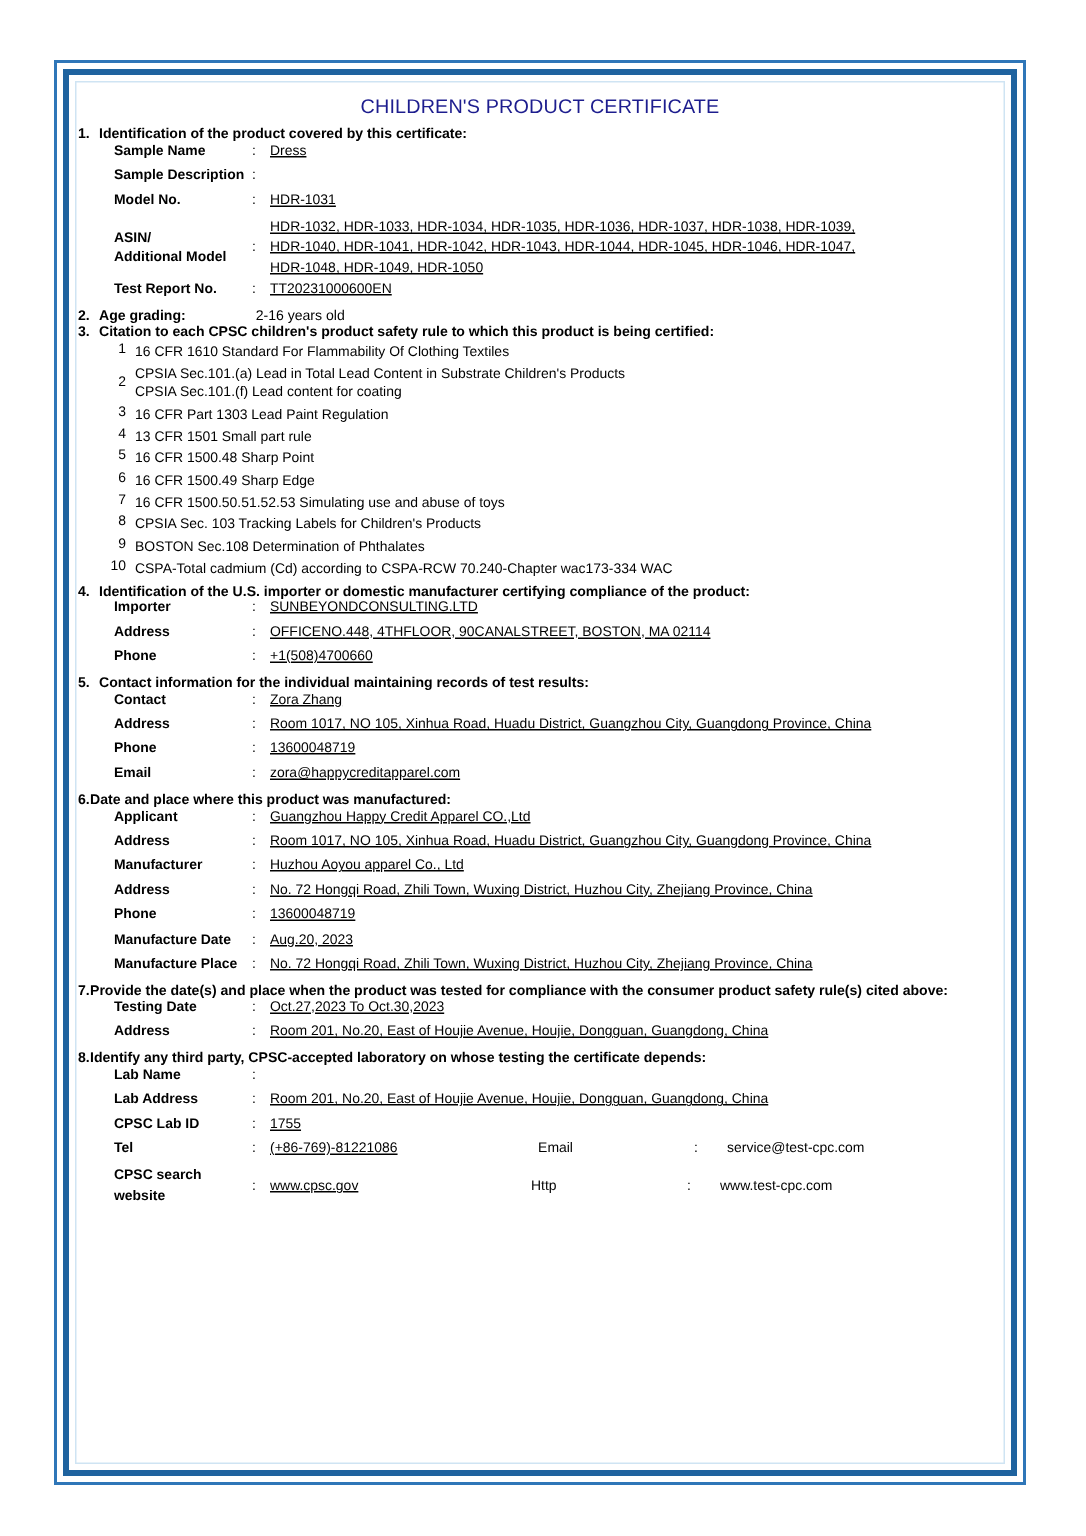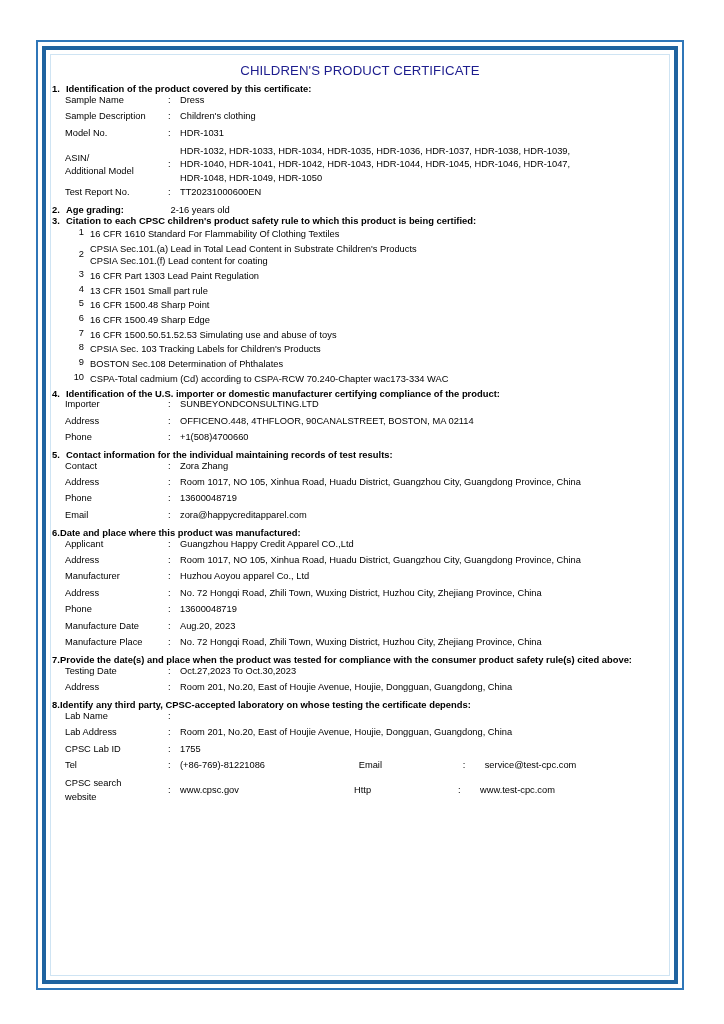--- a/index.html
+++ b/index.html
@@ -107,32 +107,34 @@
   .rows { margin: 0; padding: 0; }
   .row {
     display: flex;
     align-items: flex-start;
     min-height: 14px;
     padding: 1.2px 0;
   }
   .row .label {
     flex: 0 0 118px;
     width: 118px;
-    padding-left: 15px;
+    padding-left: 26px;
     box-sizing: border-box;
     white-space: pre-line;
+    font-weight: bold;
   }
   .row .colon {
     flex: 0 0 12px;
     width: 12px;
     text-align: left;
   }
   .row .value {
     flex: 1 1 auto;
     white-space: pre-line;
+    text-decoration: underline;
   }
   .row.multi { align-items: center; }
   .row.multi .value { line-height: 1.45; }
   .row.multi .label { line-height: 1.45; }
 
   
   .row .label2 {
     flex: 0 0 104px;
     width: 104px;
     box-sizing: border-box;
@@ -187,21 +189,20 @@
   </div>
   <div class="rows">
     <div class="row">
       <span class="label">Sample Name</span>
       <span class="colon">:</span>
       <span class="value">Dress</span>
     </div>
     <div class="row">
       <span class="label">Sample Description</span>
       <span class="colon">:</span>
-      <span class="value">Children's clothing</span>
     </div>
     <div class="row">
       <span class="label">Model No.</span>
       <span class="colon">:</span>
       <span class="value">HDR-1031</span>
     </div>
     <div class="row multi">
       <span class="label">ASIN/
 Additional Model</span>
       <span class="colon">:</span>

